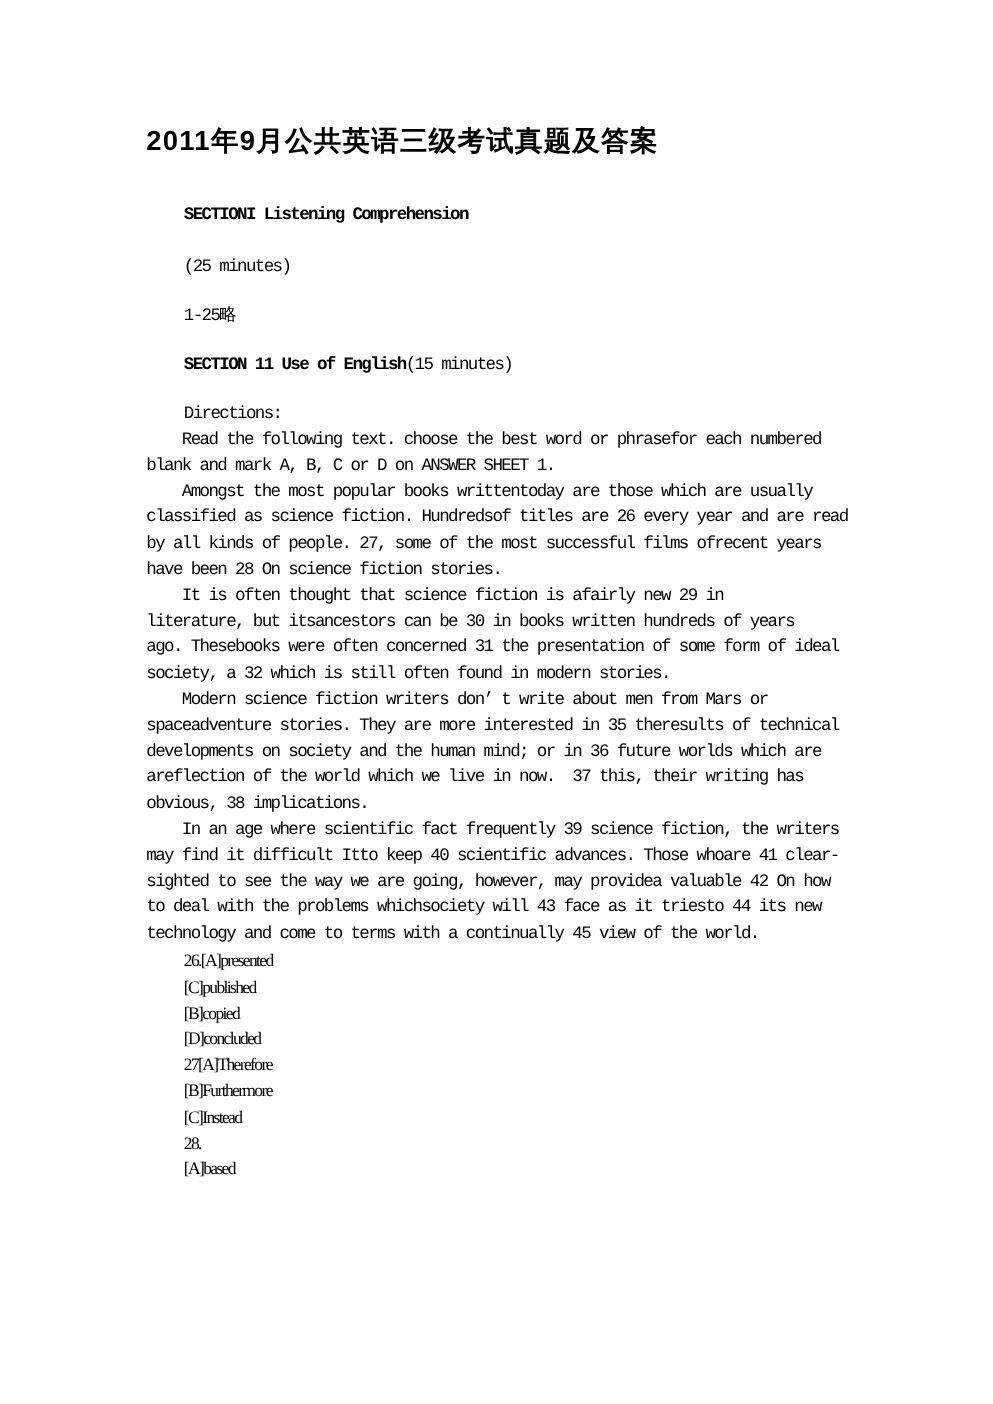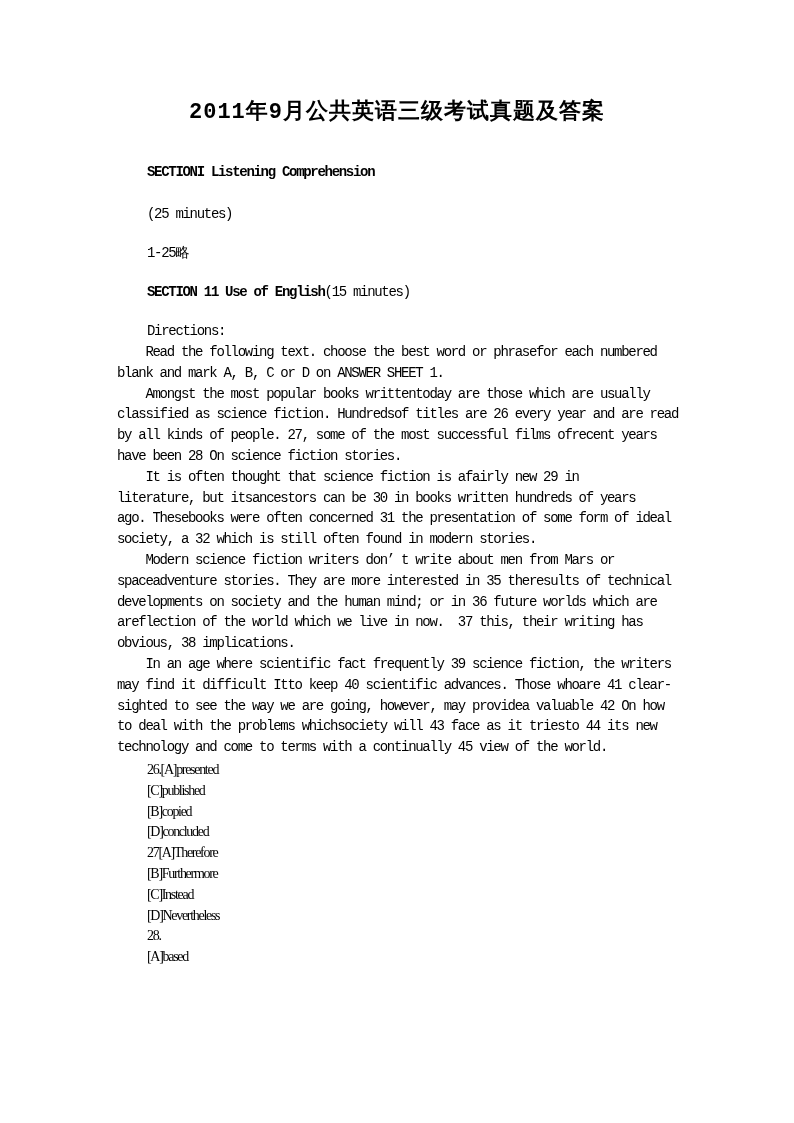--- a/index.html
+++ b/index.html
@@ -20,26 +20,26 @@
     line-height: 20.8px;
     letter-spacing: -1.3px;
   }
   .content {
     position: absolute;
     top: 98px;
     left: 117px;
     width: 580px;
   }
   .doc-title {
-    font-family: Liberation Mono, monospace;
+    font-family: Liberation Sans, sans-serif;
     font-weight: bold;
     font-size: 22px;
     line-height: 30px;
     letter-spacing: 1px;
-    text-align: center;
+    text-align: left;
     width: 560px;
     margin: 0 0 34px 0;
   }
   .indented {
     padding-left: 30px;
     margin-top: 21px;
   }
   .bold {
     font-weight: bold;
   }
@@ -112,19 +112,18 @@
 technology and come to terms with a continually 45 view of the world.</div>
 
     <div class="indented options">
       <div class="option-line">26.[A]presented</div>
       <div class="option-line">[C]published</div>
       <div class="option-line">[B]copied</div>
       <div class="option-line">[D]concluded</div>
       <div class="option-line">27[A]Therefore</div>
       <div class="option-line">[B]Furthermore</div>
       <div class="option-line">[C]Instead</div>
-      <div class="option-line">[D]Nevertheless</div>
       <div class="option-line">28.</div>
       <div class="option-line">[A]based</div>
     </div>
 
   </div>
 </div>
 
 </body></html>

